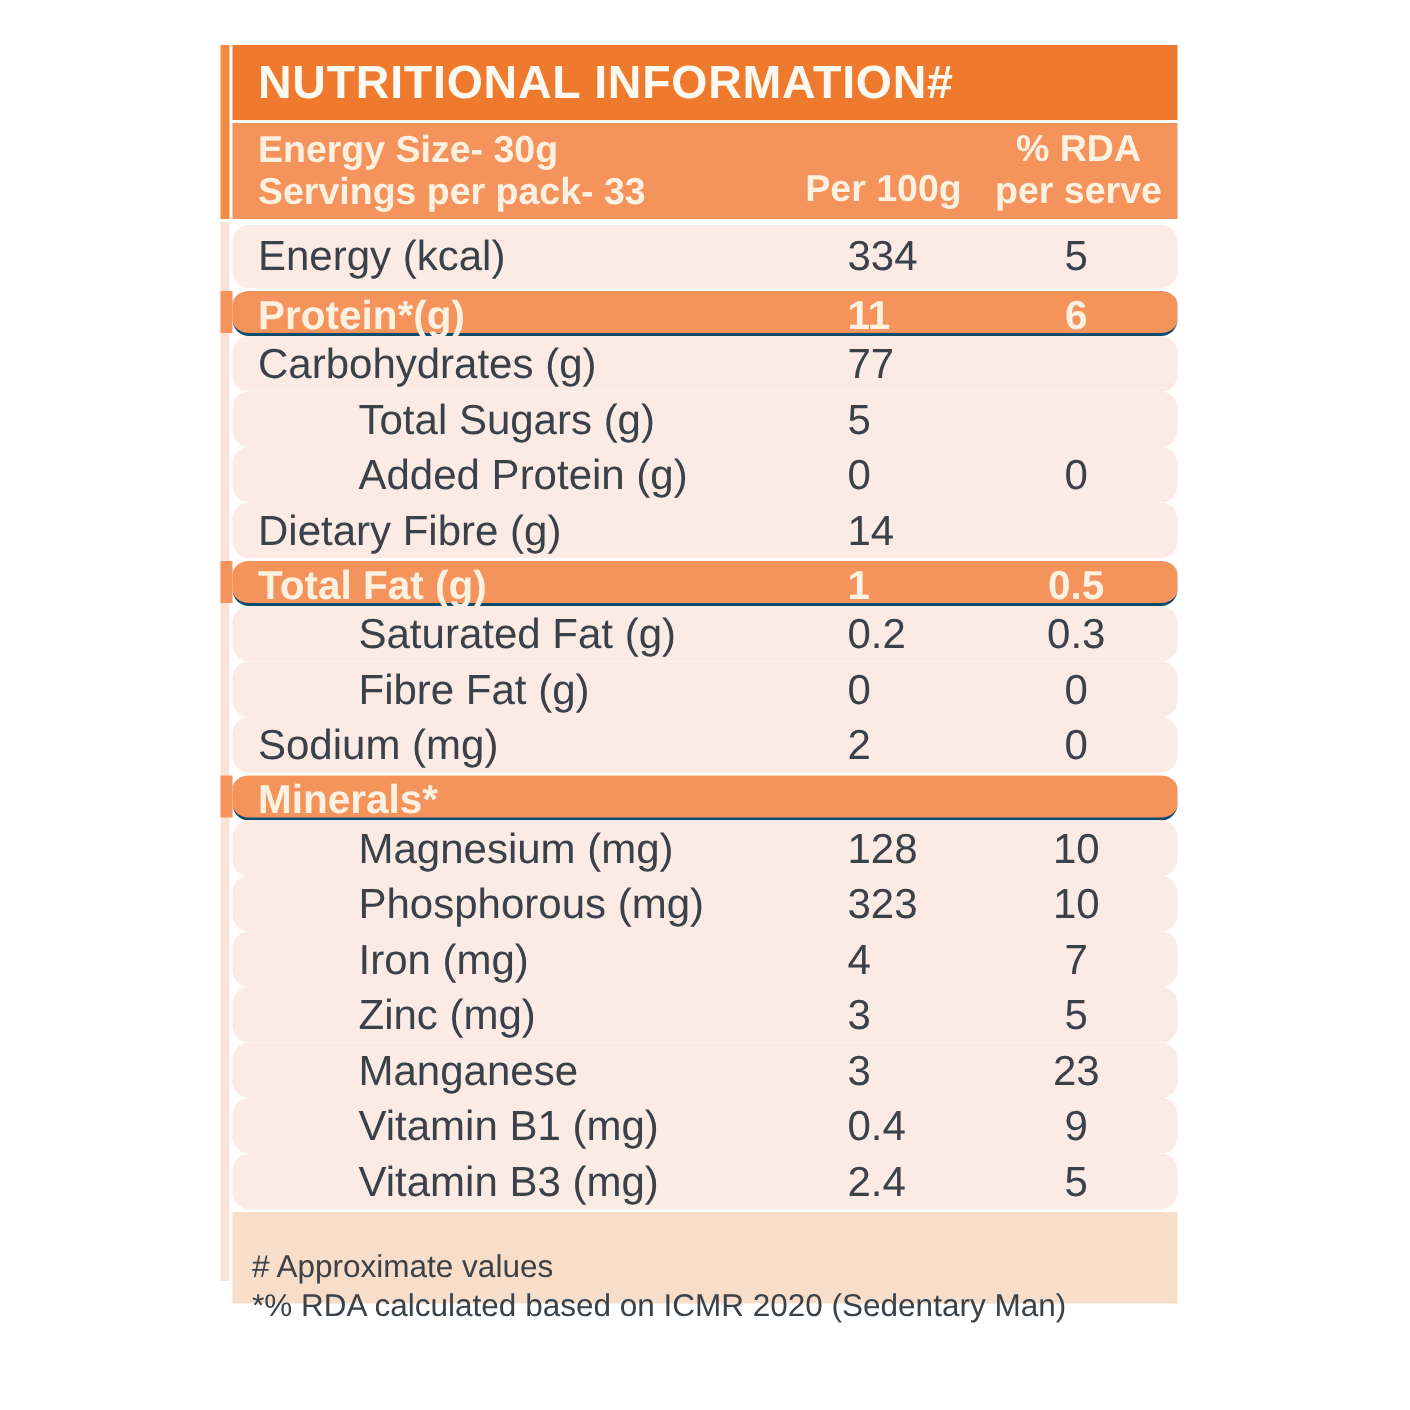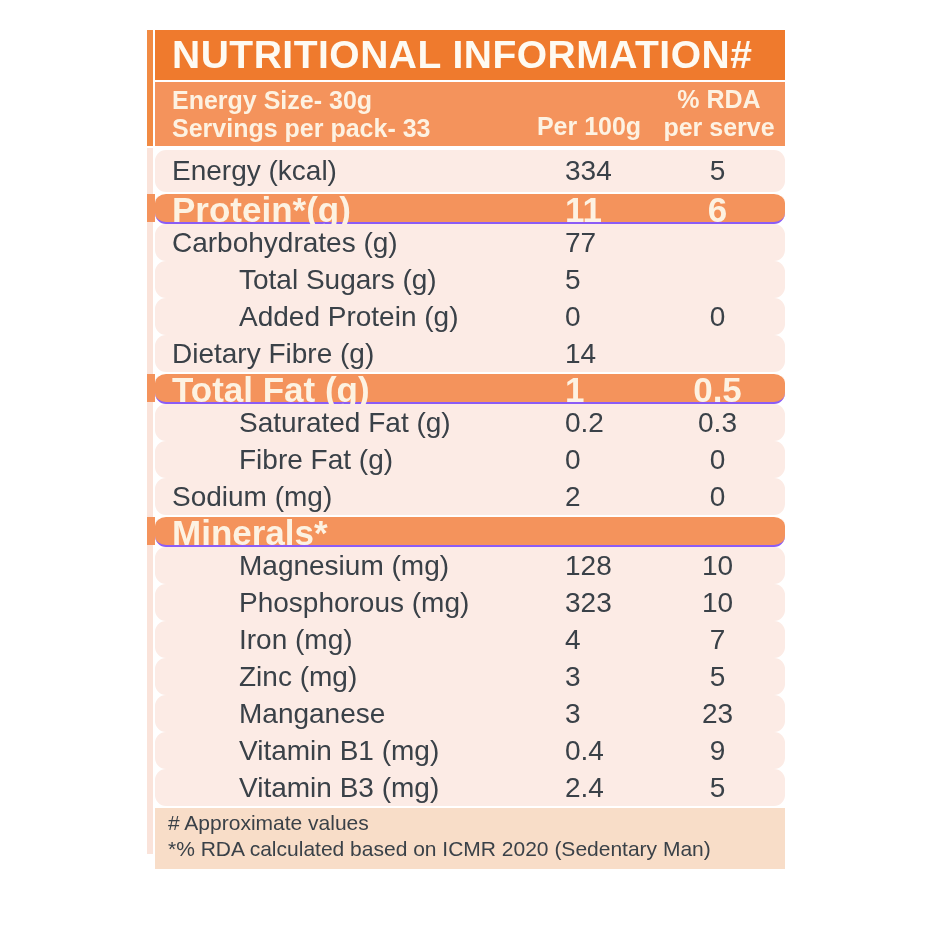--- a/index.html
+++ b/index.html
@@ -14,41 +14,41 @@
   }
   *{margin:0;padding:0;box-sizing:border-box;}
   html,body{width:940px;height:940px;background:#ffffff;overflow:hidden;
     font-family:"Liberation Sans", sans-serif;color:var(--text-dark);}
   .card{position:absolute;left:147px;top:30px;width:638px;}
   .edge-strip{position:absolute;left:0;top:0;width:6px;height:824px;}
   .strip-top{height:116px;background:var(--strip-orange);}
   .strip-bottom{height:706px;margin-top:2px;background:var(--strip-pink);}
   .main{margin-left:8px;width:630px;}
   .title-band{height:50px;line-height:50px;background:var(--header-orange);padding-left:17px;}
-  .title-band h1{font-size:39px;font-weight:700;color:#FEFAF2;letter-spacing:.5px;white-space:nowrap;}
+  .title-band h1{font-size:31px;font-weight:700;color:#FEFAF2;letter-spacing:.5px;white-space:nowrap;}
   .subheader{position:relative;height:64px;background:var(--band-orange);margin-top:2px;
     color:var(--text-cream);font-weight:700;font-size:25px;}
   .sub-left{position:absolute;left:17px;top:4px;line-height:28px;white-space:nowrap;}
   .sub-per100g{position:absolute;left:372px;width:124px;bottom:5px;text-align:center;white-space:nowrap;}
   .sub-rda{position:absolute;left:498px;width:132px;bottom:5px;text-align:center;line-height:28px;white-space:nowrap;}
   .rows{margin-top:4px;}
   .row{position:relative;height:37px;line-height:37px;background:var(--body-pink);
     font-size:28px;white-space:nowrap;border-radius:11px;}
   .row.r0{height:42px;line-height:42px;}
   .row .label{position:absolute;left:17px;top:0;}
   .row.indent .label{left:84px;}
   .row .per100g{position:absolute;left:410px;top:0;}
   .row .rda{position:absolute;left:495px;width:135px;top:0;text-align:center;}
   .row.band{height:32px;line-height:32px;background:var(--band-orange);
-    border-top:2px solid #fff;border-bottom:2px solid #8b5cf6;
-    color:var(--text-cream);font-weight:700;font-size:35px;}
+    border-top:2px solid #fff;border-bottom:2px solid #0c4a6e;
+    color:var(--text-cream);font-weight:700;font-size:27px;}
   .row.band::before{content:"";position:absolute;left:-8px;top:0;bottom:0;width:8px;
     background:var(--band-orange);}
   .footer{height:61px;background:var(--footer-peach);margin-top:2px;
-    padding:2px 0 0 13px;font-size:21px;line-height:26px;white-space:nowrap;}
+    padding:24px 0 0 13px;font-size:21px;line-height:26px;white-space:nowrap;}
 </style>
 </head>
 <body>
 
 <div class="card">
 
   <div class="edge-strip">
     <div class="strip-top"></div>
     <div class="strip-bottom"></div>
   </div>

